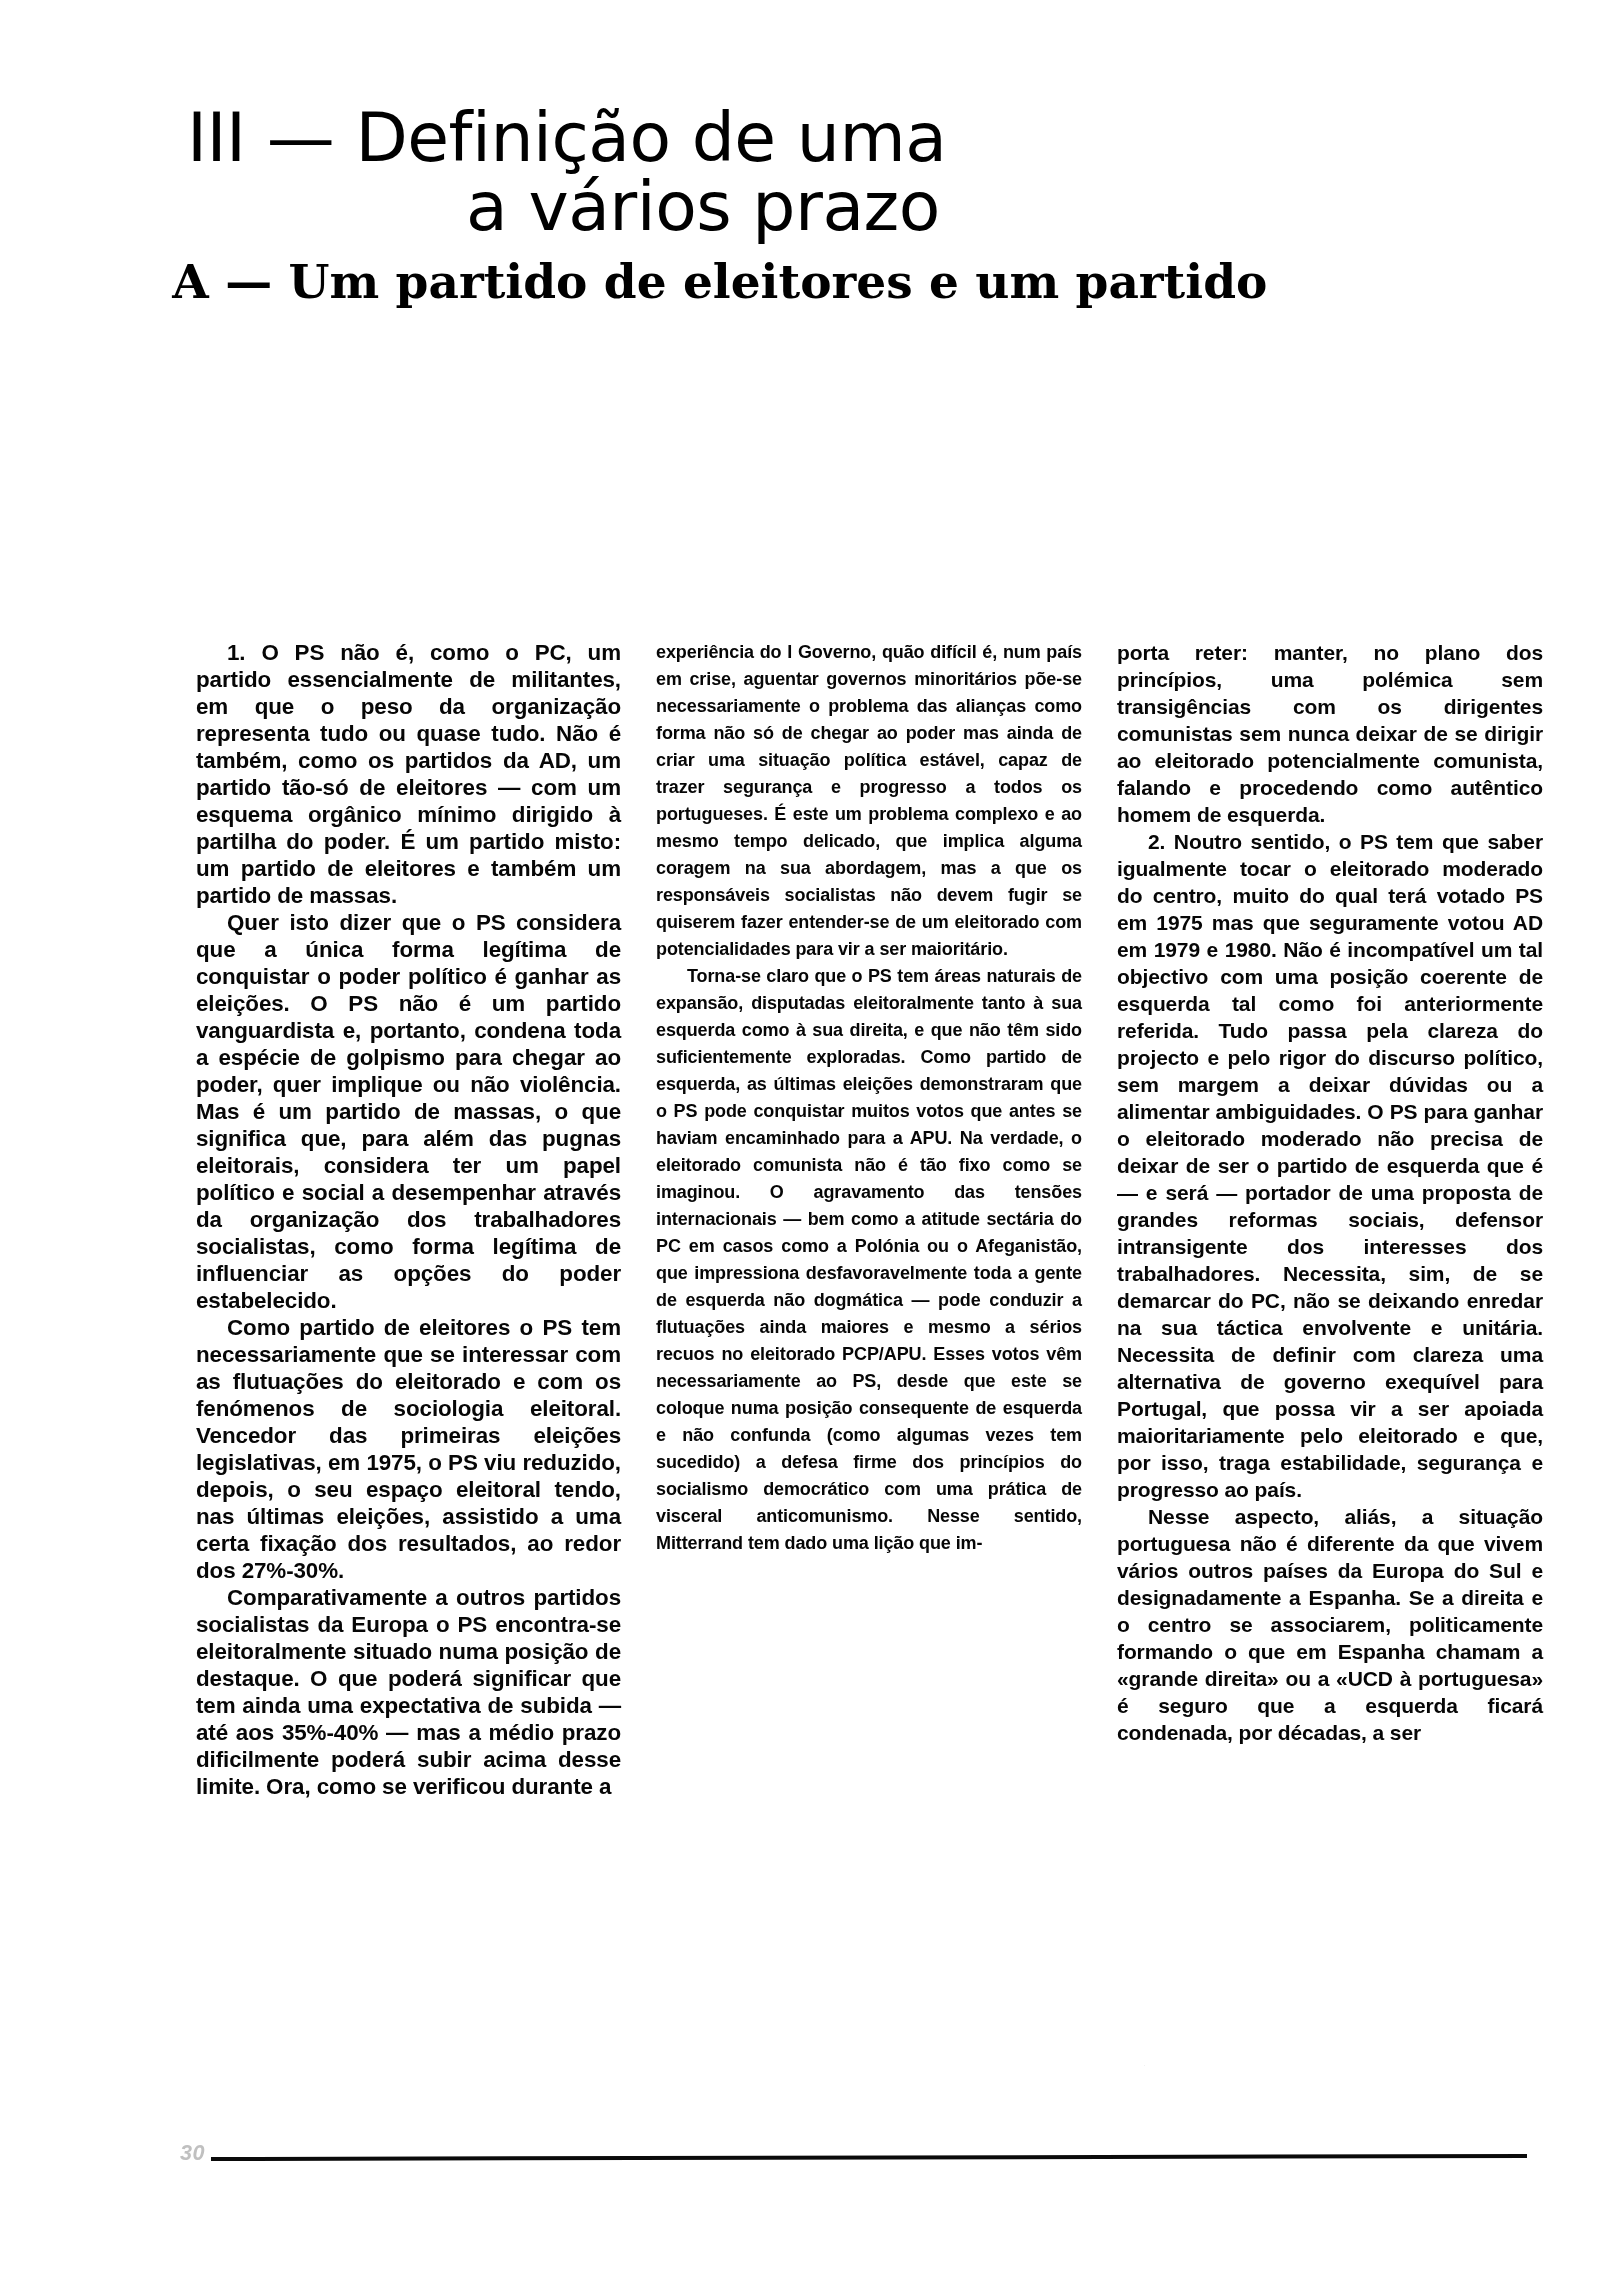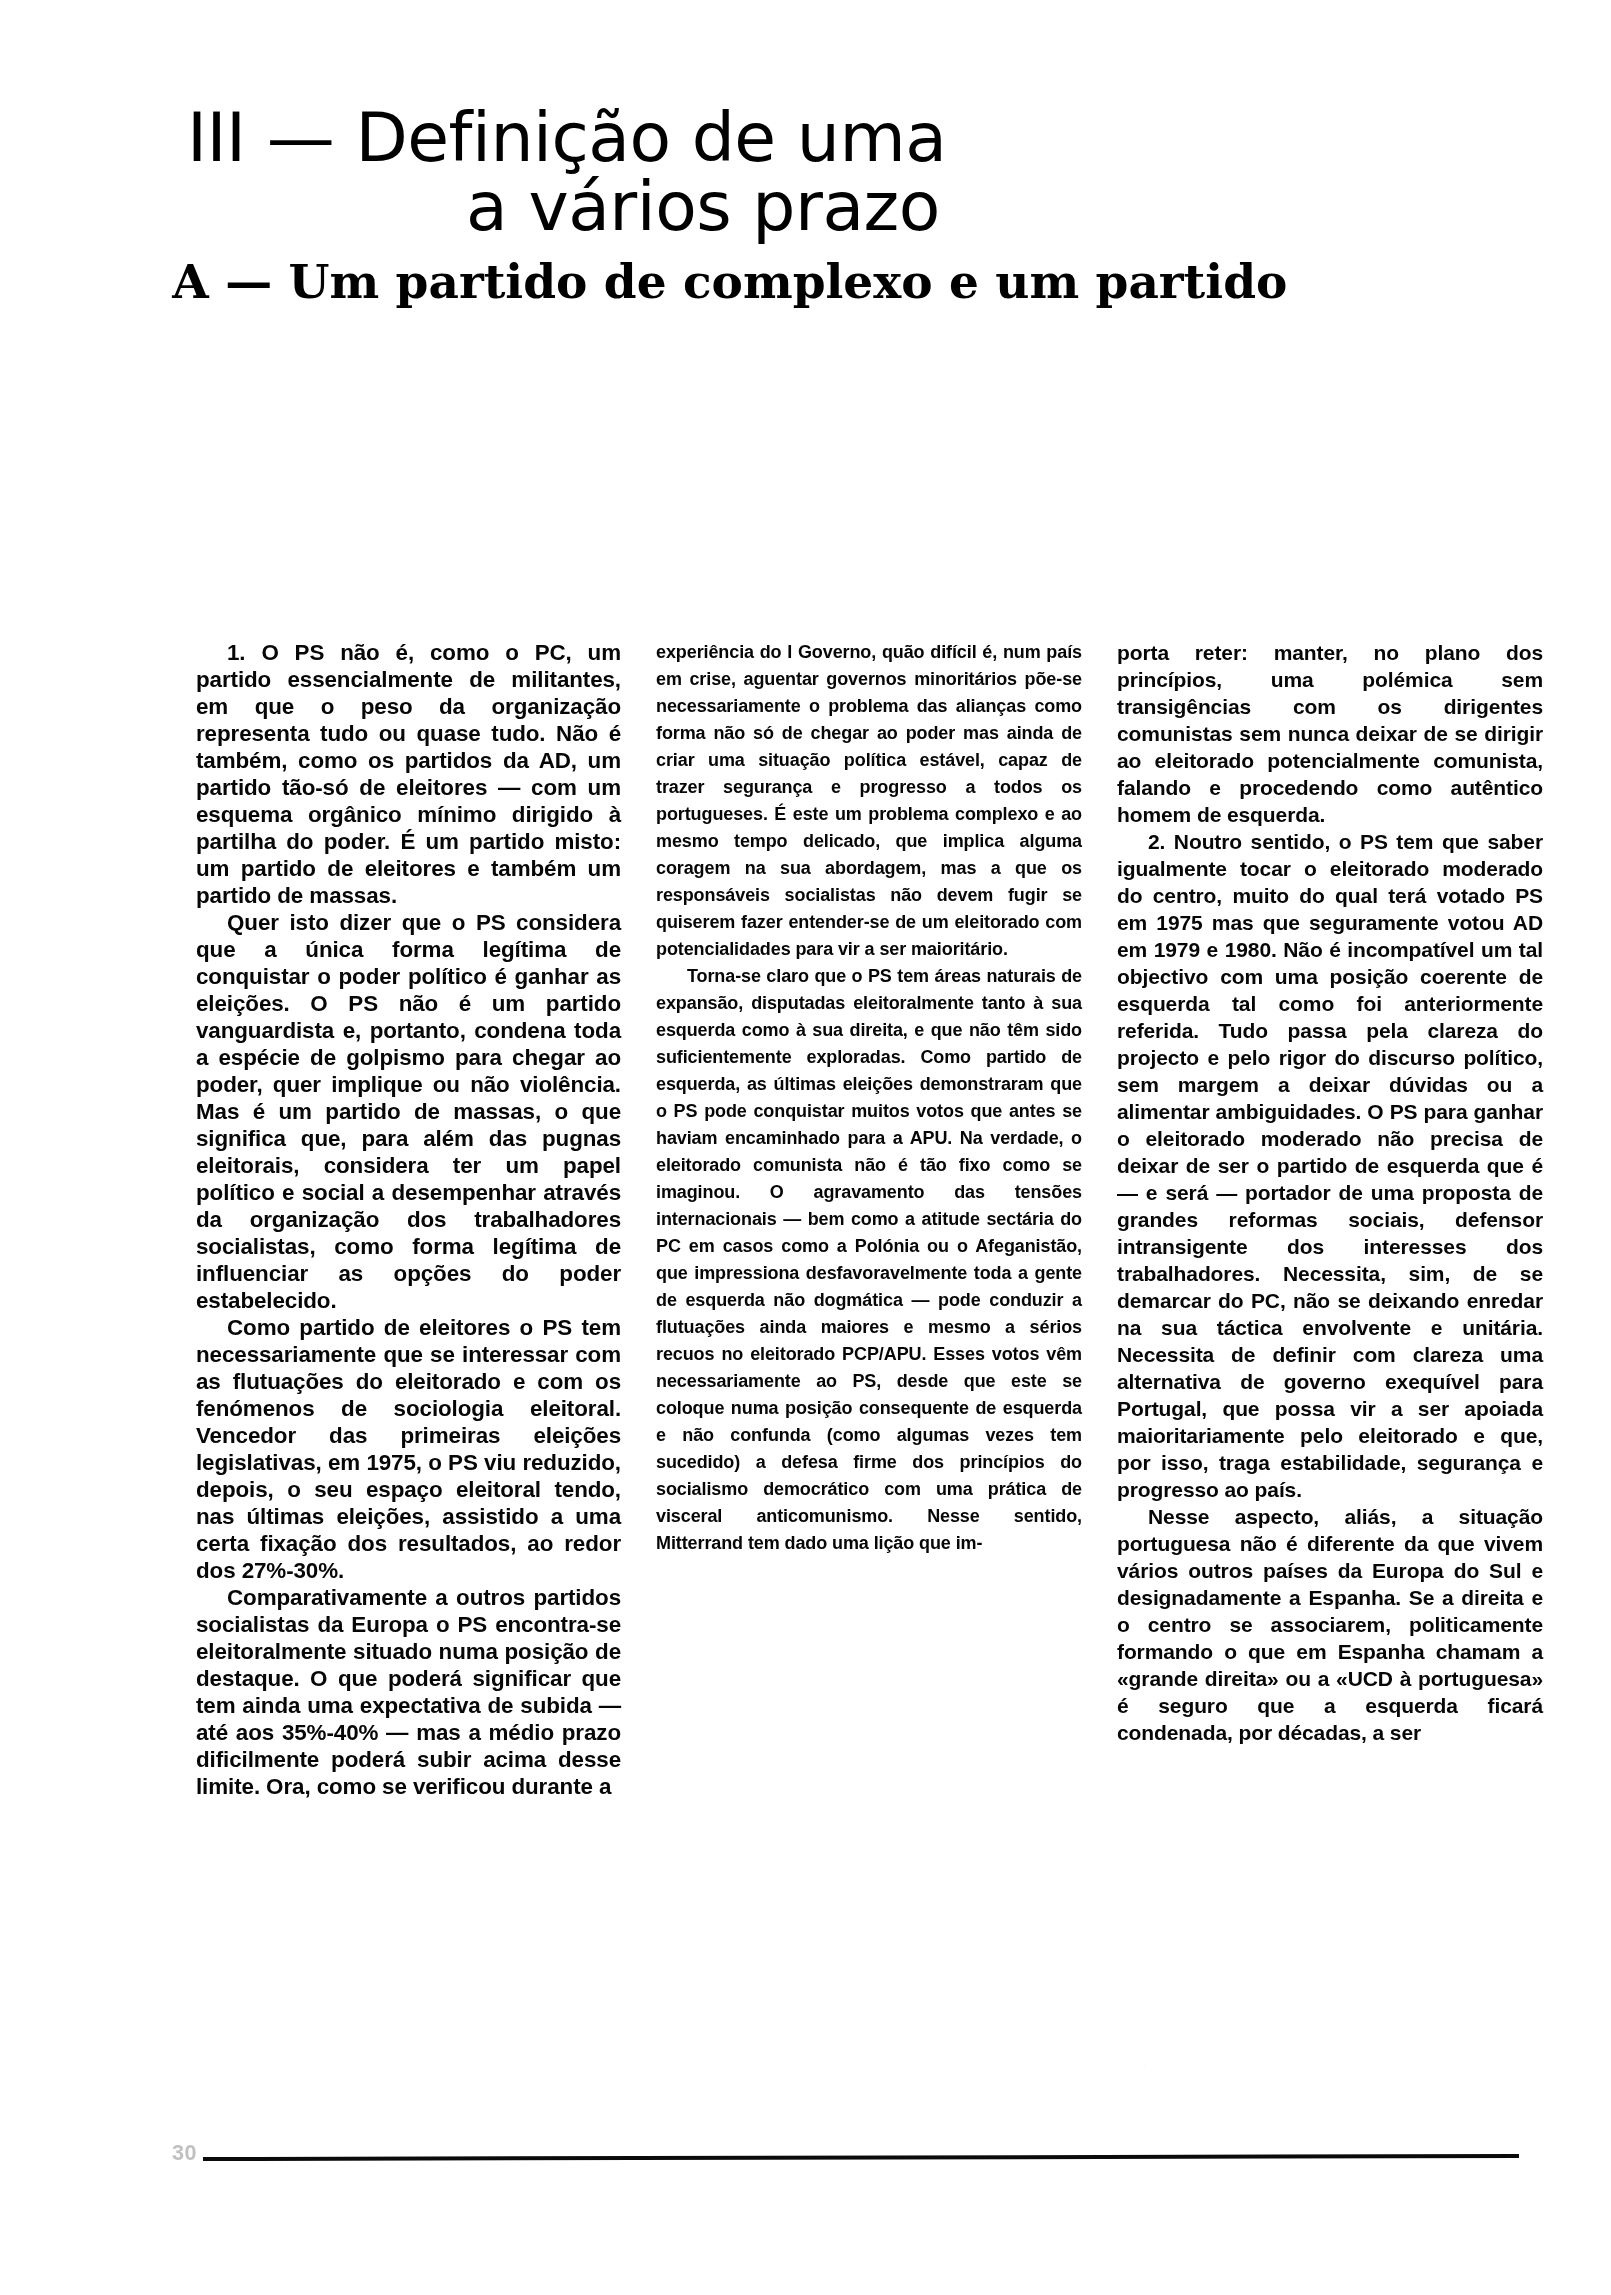--- a/index.html
+++ b/index.html
@@ -112,24 +112,25 @@
     font-weight: 700;
   }
 
   
   .col-2 p { font-size: 18px; line-height: 27px; }
   .col-3 p { font-size: 21px; line-height: 27px; }
 
   
   .footer {
     position: absolute;
-    left: 172px;
+    left: 180px;
     top: 2153px;
     width: 1346px;
     height: 19.7px;
+    font-style: italic;
   }
   .folio {
     position: absolute;
     left: 0px;
     top: -12.8px;
     font-family: "Liberation Sans", "DejaVu Sans", sans-serif;
     font-weight: 700;
     font-size: 21.6px;
     color: #8d8d8d;
     opacity: .55;
@@ -164,21 +165,21 @@
 <body>
 
 <div class="page">
 
   <div class="heading-block">
     <h1 class="chapter-title">
       <span class="line-1">III — Definição de uma</span>
       <span class="line-3">a vários prazo</span>
     </h1>
     <h2 class="section-title">
-      <span class="sline-1">A — Um partido de complexo e um partido</span>
+      <span class="sline-1">A — Um partido de eleitores e um partido</span>
     </h2>
   </div>
 
   <div class="columns">
 
     <div class="col col-1">
       <p class="indent"><span class="num">1.</span><span> O PS não é, como o PC, um partido essencialmente de militantes, em que o peso da organização representa tudo ou quase tudo. Não é também, como os partidos da AD, um partido tão-só de eleitores — com um esquema orgânico mínimo dirigido à partilha do poder. É um partido misto: um partido de eleitores e também um partido de massas.</span></p>
       <p class="indent"><span>Quer isto dizer que o PS considera que a única forma legítima de conquistar o poder político é ganhar as eleições. O PS não é um partido vanguardista e, portanto, condena toda a espécie de golpismo para chegar ao poder, quer implique ou não violência. Mas é um partido de massas, o que significa que, para além das pugnas eleitorais, considera ter um papel político e social a desempenhar através da organização dos trabalhadores socialistas, como forma legítima de influenciar as opções do poder estabelecido.</span></p>
       <p class="indent"><span>Como partido de eleitores o PS tem necessariamente que se interessar com as flutuações do eleitorado e com os fenómenos de sociologia eleitoral. Vencedor das primeiras eleições legislativas, em 1975, o PS viu reduzido, depois, o seu espaço eleitoral tendo, nas últimas eleições, assistido a uma certa fixação dos resultados, ao redor dos 27%-30%.</span></p>
       <p class="indent"><span>Comparativamente a outros partidos socialistas da Europa o PS encontra-se eleitoralmente situado numa posição de destaque. O que poderá significar que tem ainda uma expectativa de subida — até aos 35%-40% — mas a médio prazo dificilmente poderá subir acima desse limite. Ora, como se verificou durante a</span></p>

